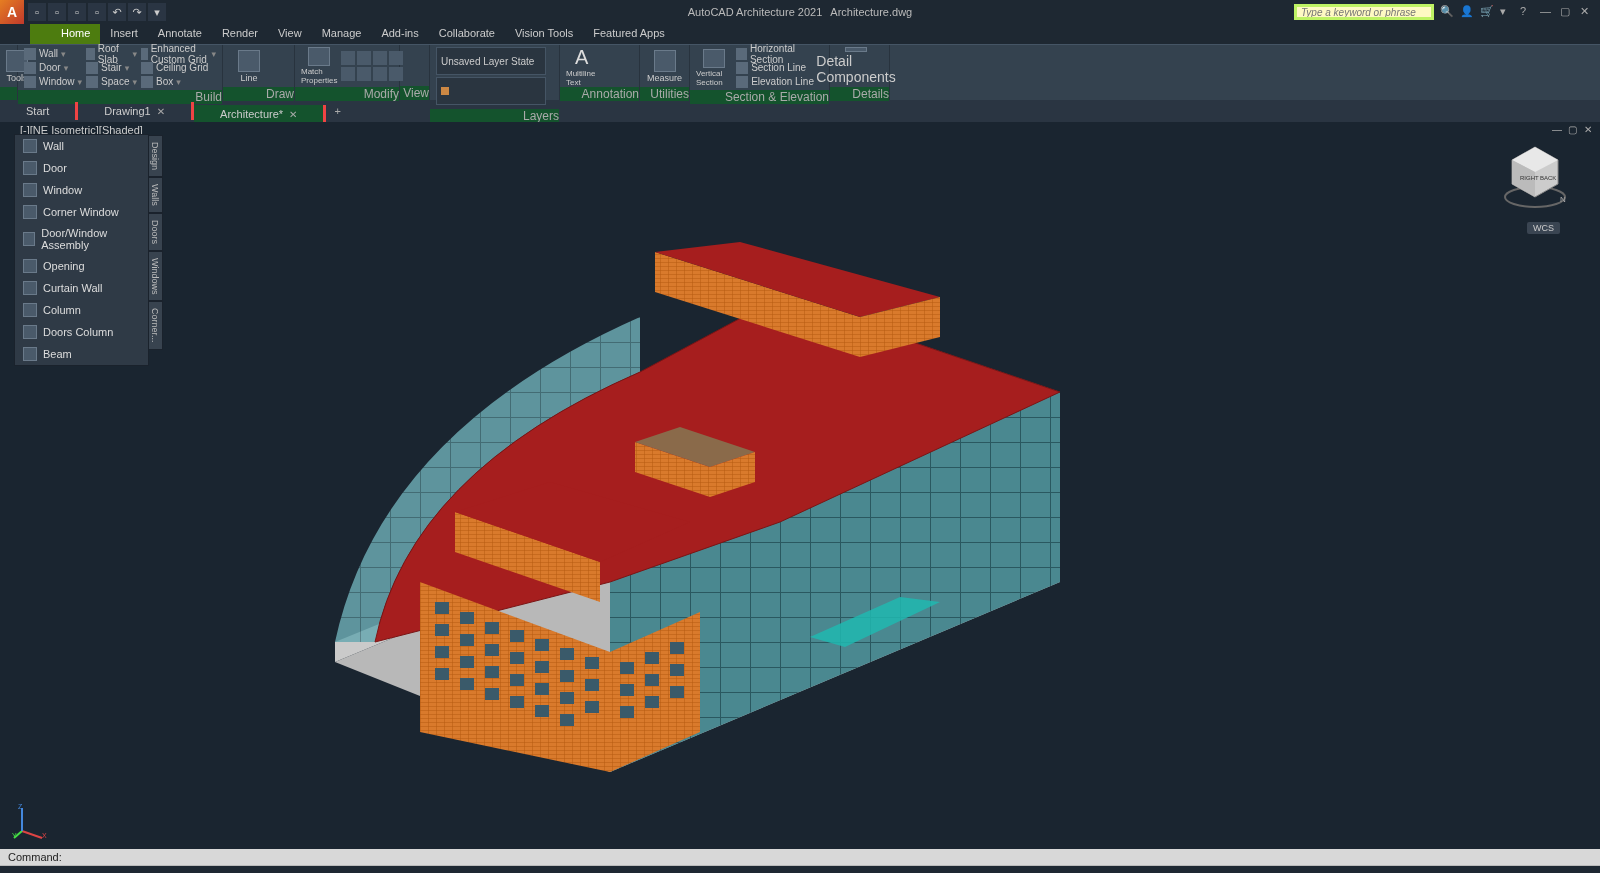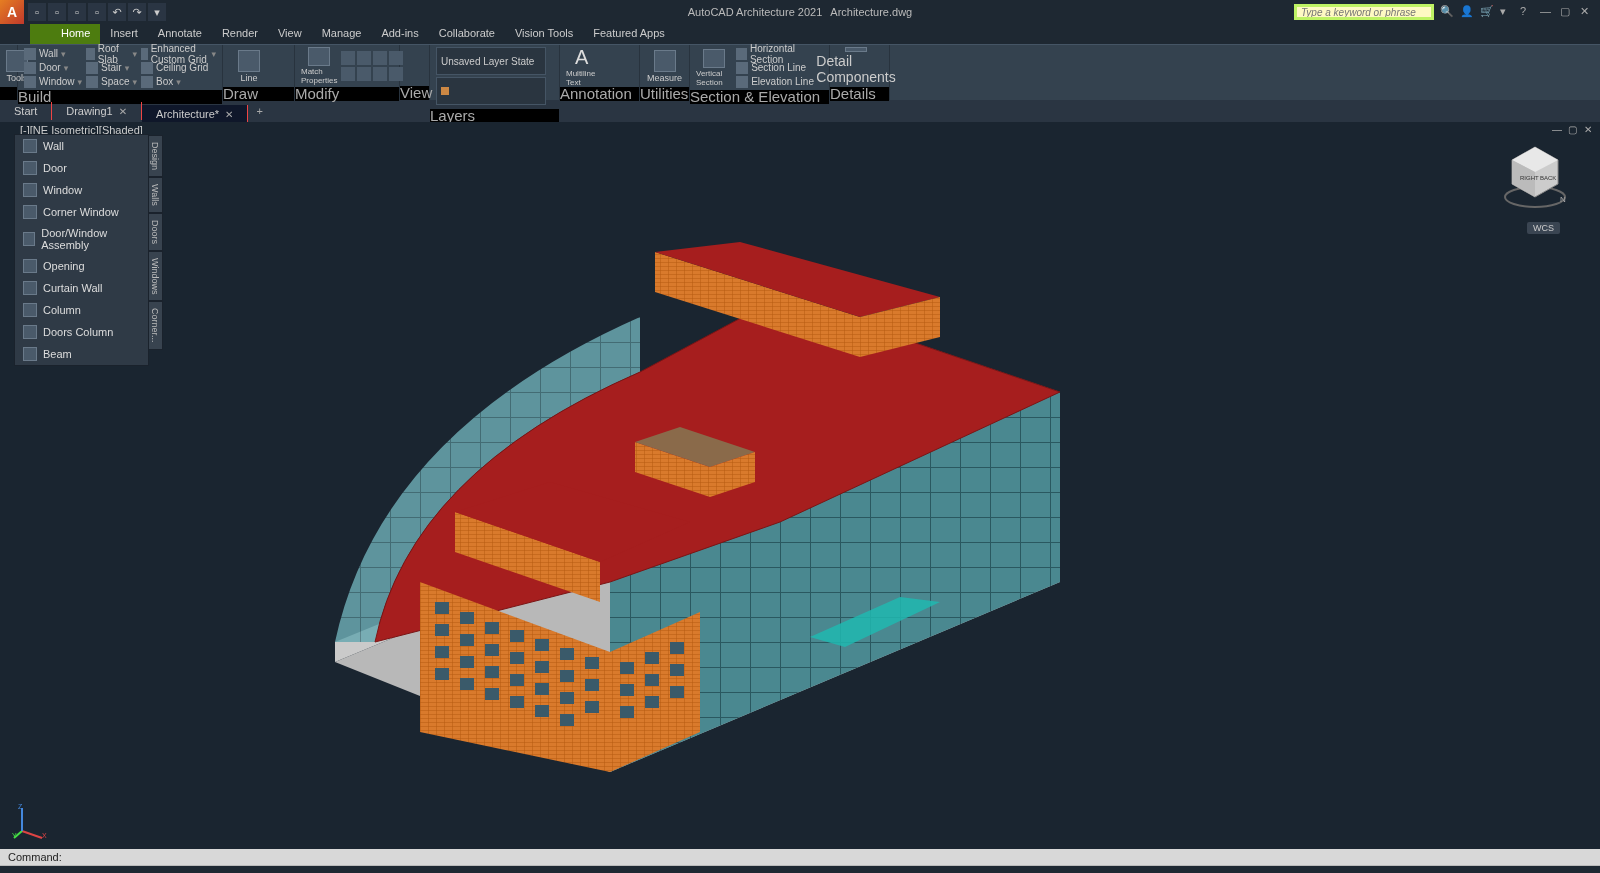--- a/index.html
+++ b/index.html
@@ -17,36 +17,36 @@
 
 
 .menubar { height: 20px; background: #1e2832; display: flex; padding-left: 30px; }
 .menu-tab { padding: 3px 10px; font-size: 11px; color: #ccc; cursor: pointer; }
 .menu-tab.active { background: #4d7c0f; color: #fff; padding-left: 31px; }
 
 
 .ribbon { height: 56px; background: #34424f; border-top: 1px solid #455565; display: flex; }
 .ribbon-panel { border-right: 1px solid #28333e; display: flex; flex-direction: column; }
 .panel-body { flex: 1; display: flex; align-items: center; padding: 2px 6px; gap: 4px; }
-.panel-label { height: 14px; background: #000000; text-align: left; font-size: 15px; color: #aaa; line-height: 14px; }
+.panel-label { height: 14px; background: #14532d; text-align: right; font-size: 12px; color: #aaa; line-height: 14px; }
 .big-btn { display: flex; flex-direction: column; align-items: center; justify-content: center; width: 40px; height: 38px; cursor: pointer; }
 .big-btn .icon { width: 22px; height: 22px; background: #4a5a6a; border: 1px solid #6a7a8a; }
 .big-btn .lbl { font-size: 9px; color: #ccc; margin-top: 1px; }
 .small-row { display: flex; align-items: center; gap: 3px; font-size: 10px; color: #ccc; height: 13px; cursor: pointer; }
 .small-row .mini-icon { width: 12px; height: 12px; background: #5a6a7a; }
 .col-stack { display: flex; flex-direction: column; gap: 1px; }
 .dd { font-size: 9px; color: #888; }
 .layer-combo { width: 110px; height: 16px; background: #2a3540; border: 1px solid #455565; font-size: 10px; padding: 13px 4px; display: flex; align-items: center; }
 .mini-grid { display: grid; grid-template-columns: repeat(4, 14px); gap: 2px; }
 .mini-grid div { width: 14px; height: 14px; background: #4a5a6a; cursor: pointer; }
 
 
 .doctabs { height: 22px; background: #2a3542; display: flex; align-items: center; }
-.doctab { padding: 3px 14px; font-size: 11px; color: #ccc; cursor: pointer; display: flex; align-items: center; gap: 6px; border-right: 1px solid #ef4444; }
-.doctab.active { background: #0f172a; margin-top: 6px; }
+.doctab { padding: 3px 26px; font-size: 11px; color: #ccc; cursor: pointer; display: flex; align-items: center; gap: 6px; border-right: 3px solid #ef4444; }
+.doctab.active { background: #14532d; margin-top: 6px; }
 .close-x { font-size: 10px; color: #aaa; cursor: pointer; }
 .plus-tab { padding: 3px 8px; color: #aaa; cursor: pointer; }
 
 
 .workspace { position: relative; height: 727px; background: #1a2530; }
 .viewport-label { position: absolute; top: 2px; left: 20px; font-size: 11px; color: #ccc; text-decoration: underline; }
 .vp-controls { position: absolute; top: 2px; right: 4px; display: flex; gap: 4px; }
 .vp-controls span { width: 12px; height: 12px; cursor: pointer; color: #aaa; font-size: 10px; }
 
 

